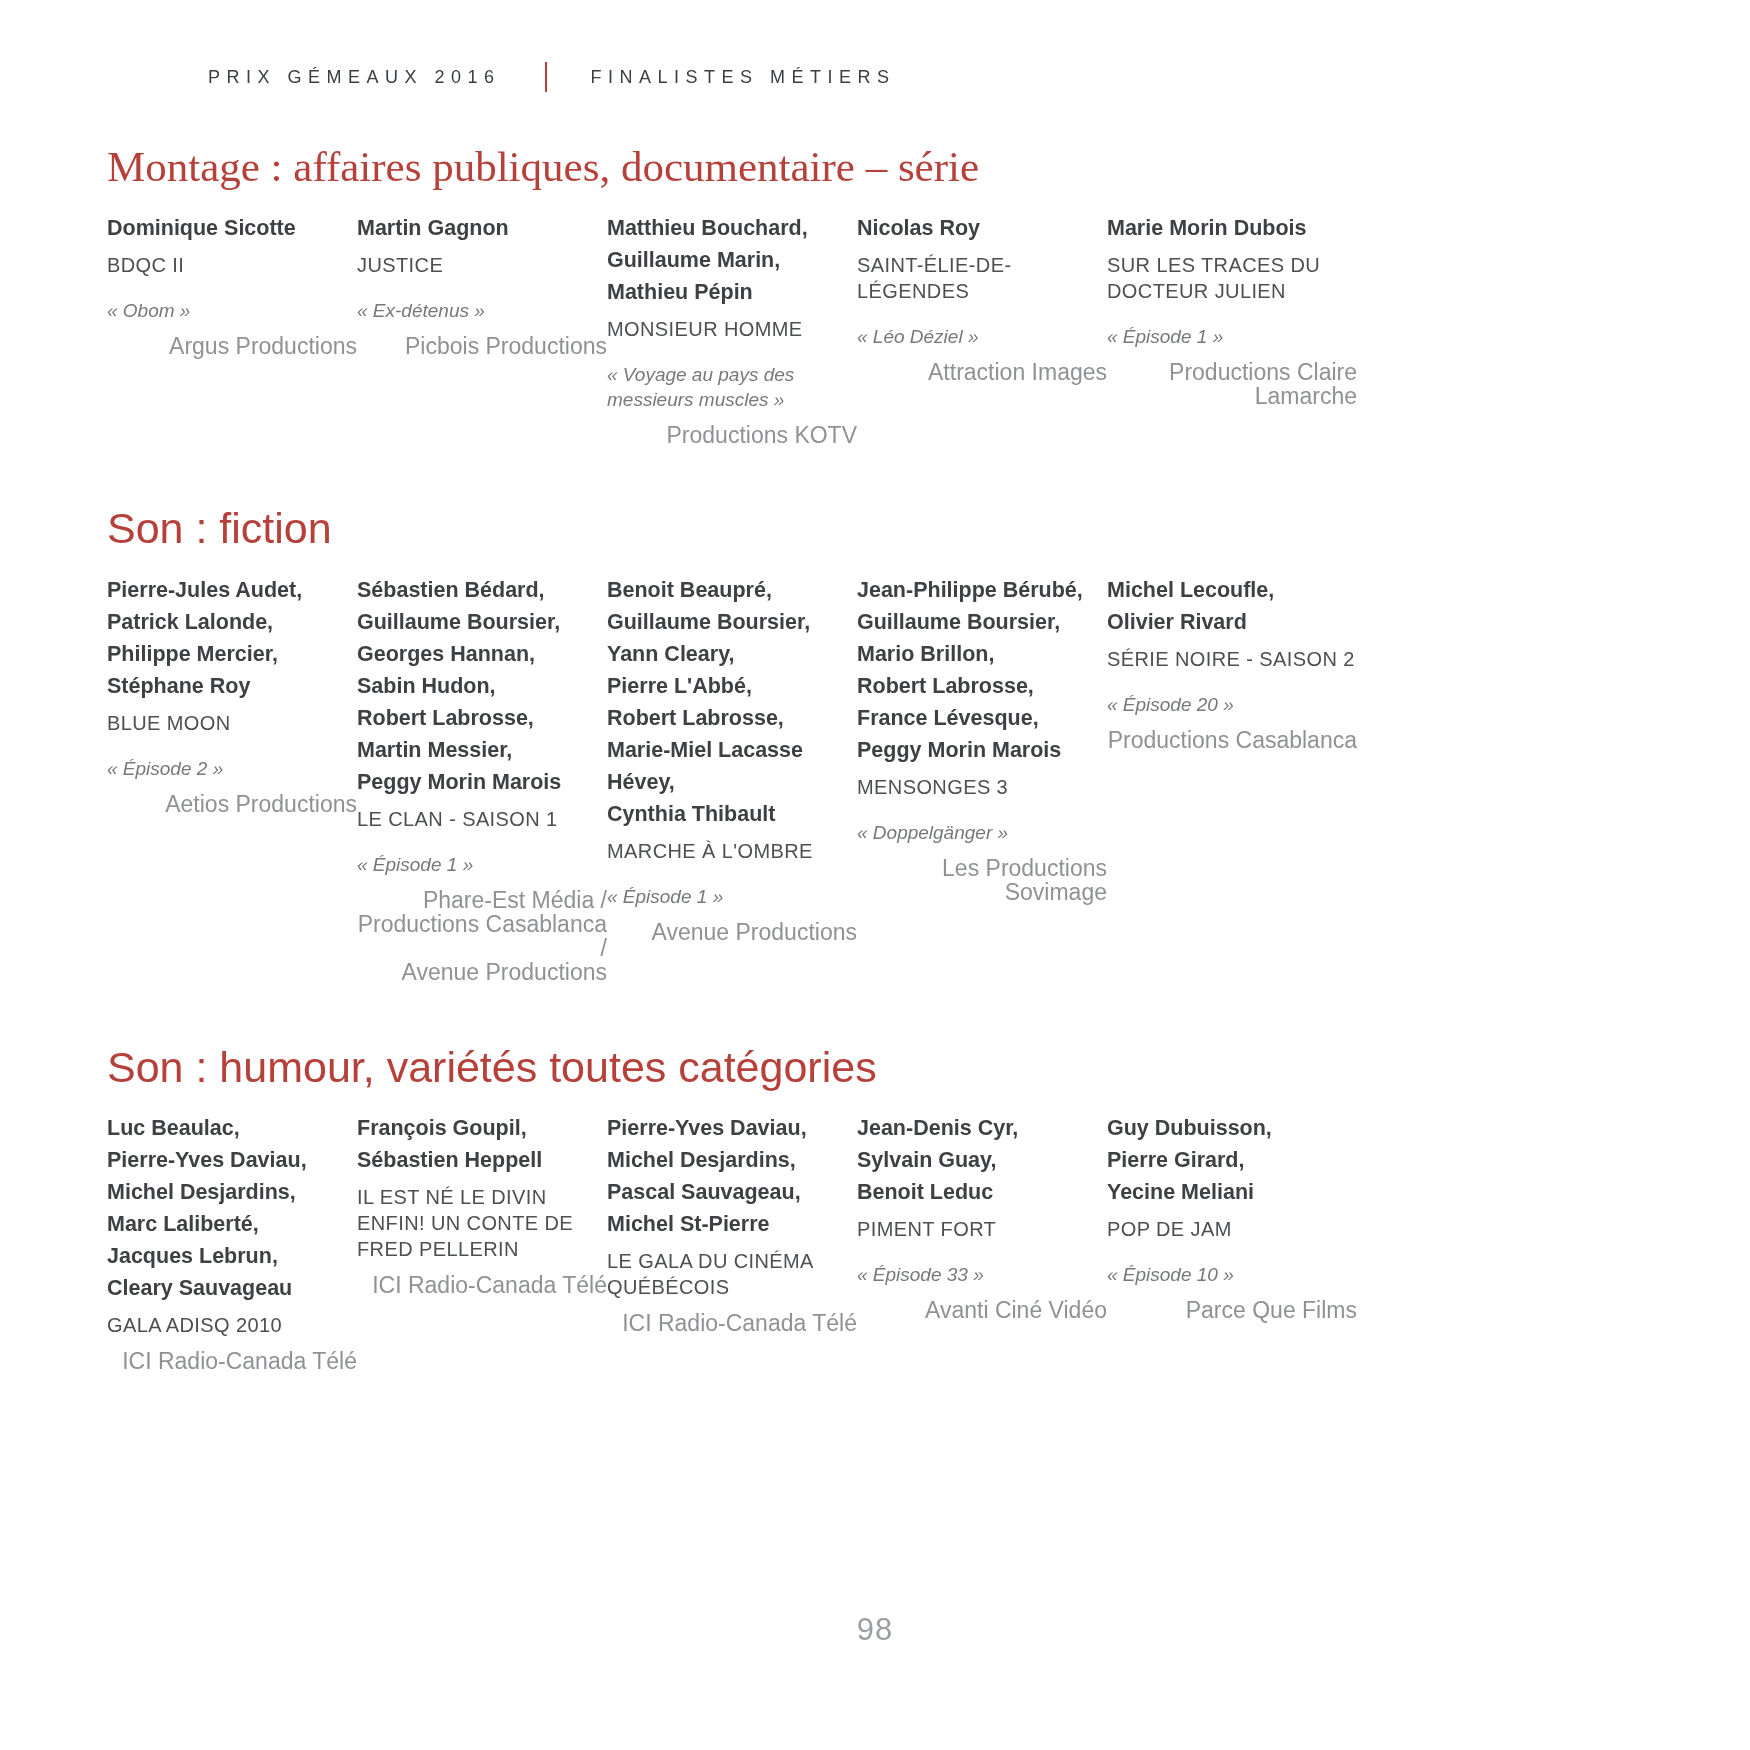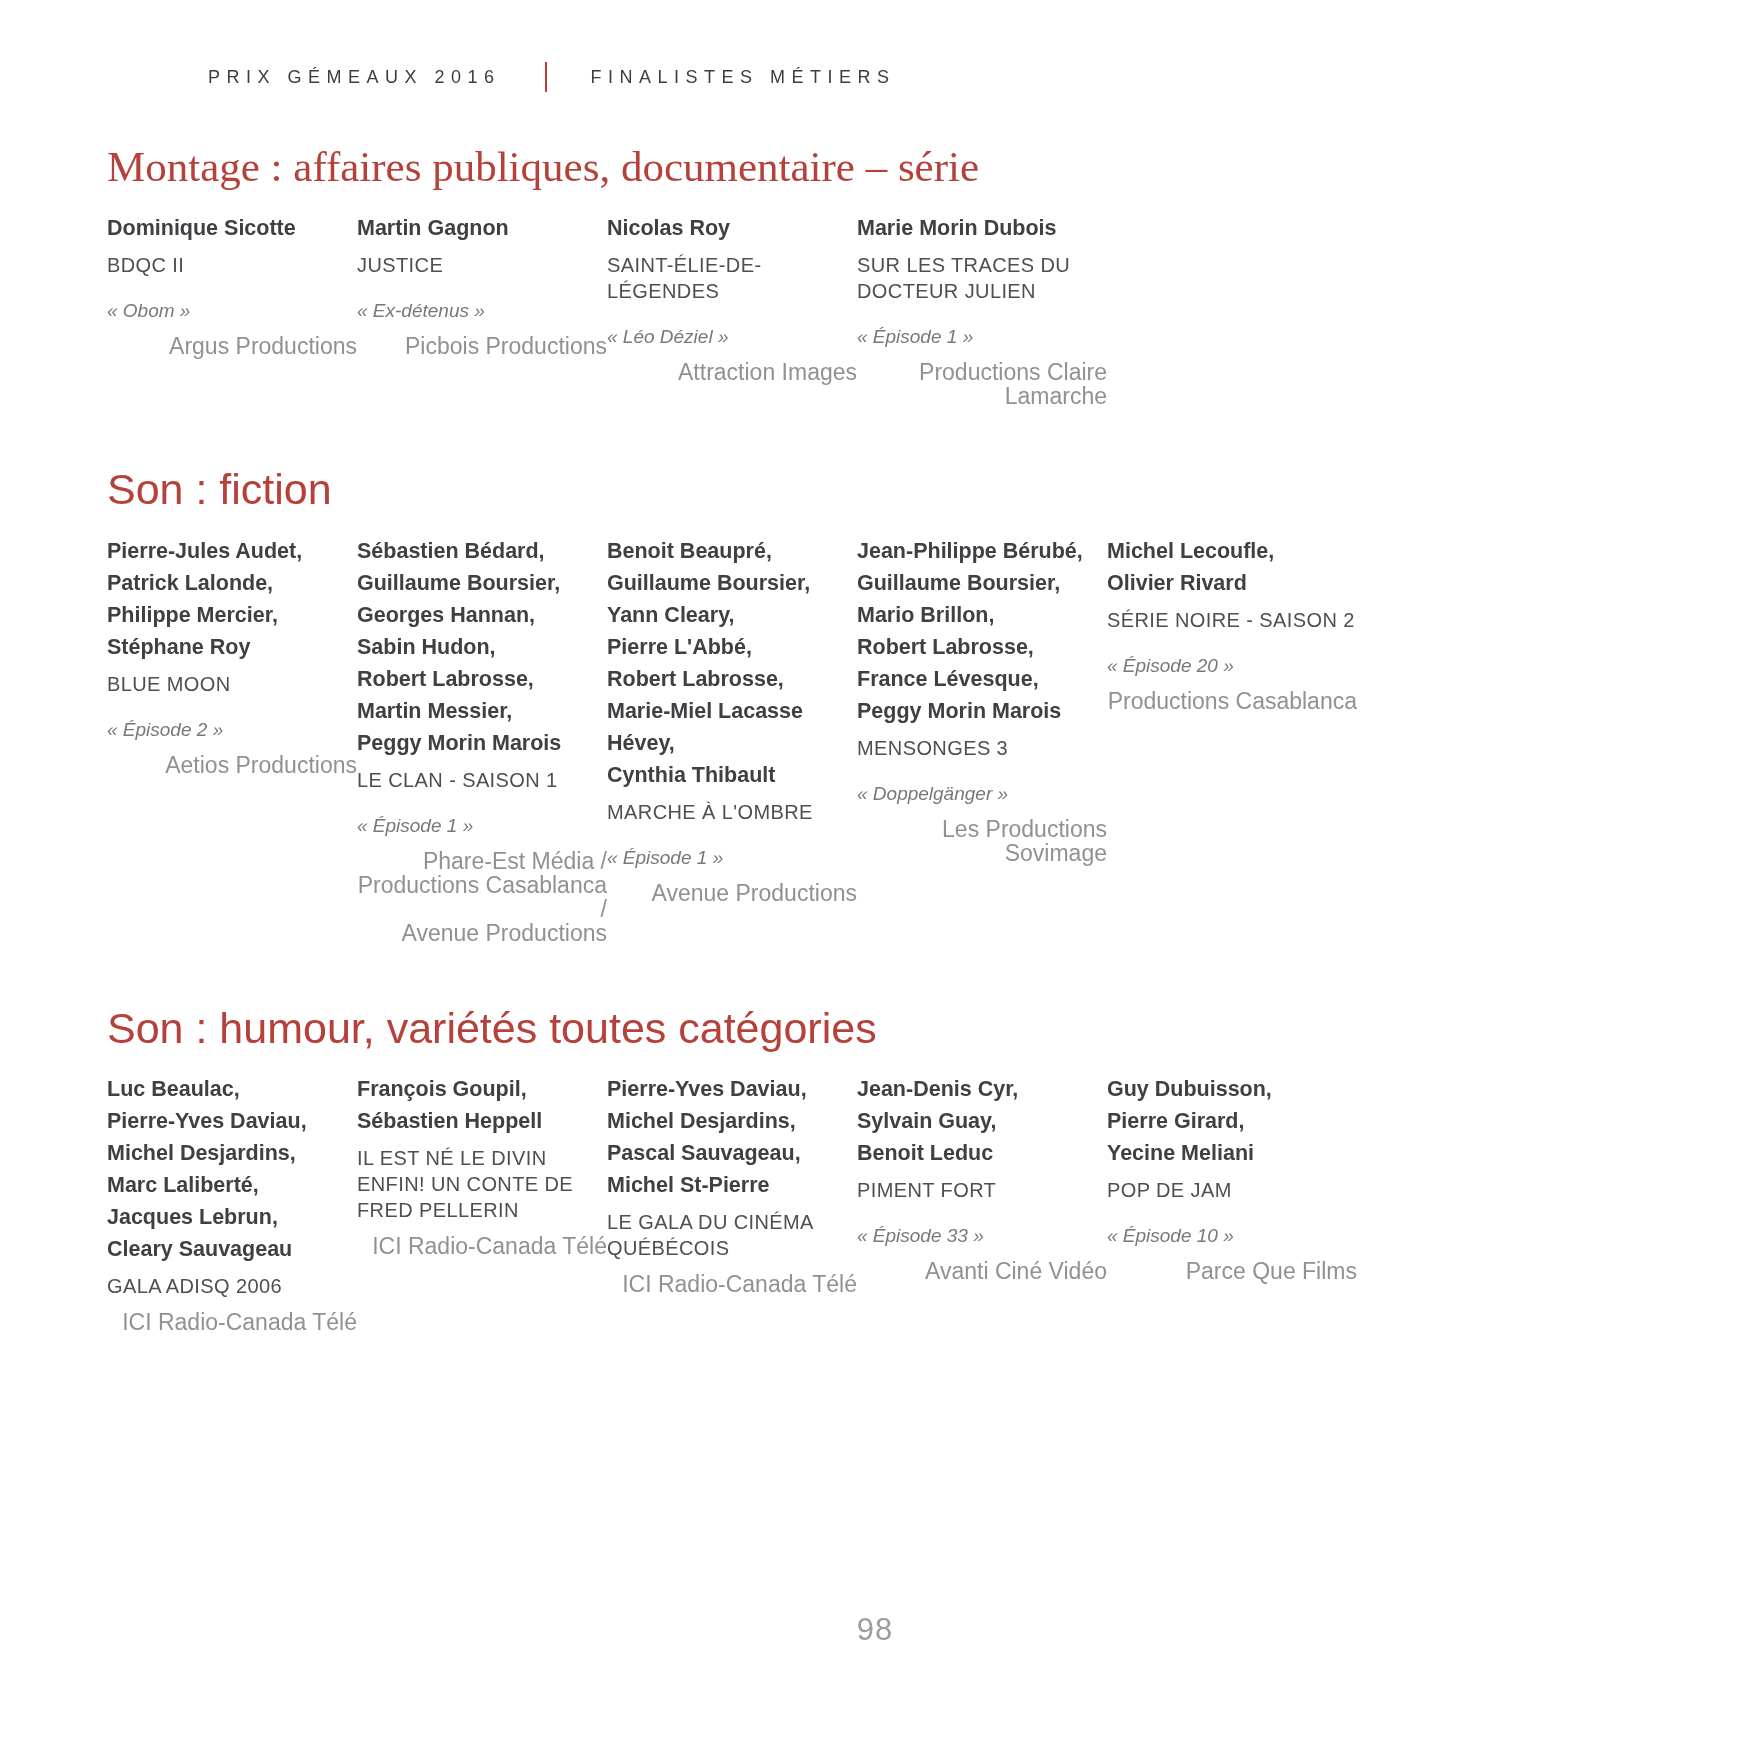--- a/index.html
+++ b/index.html
@@ -114,20 +114,28 @@
       <div class="episode">« Obom »</div>
       <div class="production">Argus Productions</div>
     </article>
     <article class="entry">
       <h3 class="names">Martin Gagnon</h3>
       <div class="show">JUSTICE</div>
       <div class="episode">« Ex-détenus »</div>
       <div class="production">Picbois Productions</div>
     </article>
     <article class="entry">
+      <h3 class="names">Matthieu Bouchard,
+Guillaume Marin,
+Mathieu Pépin</h3>
+      <div class="show">MONSIEUR HOMME</div>
+      <div class="episode">« Voyage au pays des messieurs muscles »</div>
+      <div class="production">Productions KOTV</div>
+    </article>
+    <article class="entry">
       <h3 class="names">Nicolas Roy</h3>
       <div class="show">SAINT-ÉLIE-DE-LÉGENDES</div>
       <div class="episode">« Léo Déziel »</div>
       <div class="production">Attraction Images</div>
     </article>
     <article class="entry">
       <h3 class="names">Marie Morin Dubois</h3>
       <div class="show">SUR LES TRACES DU DOCTEUR JULIEN</div>
       <div class="episode">« Épisode 1 »</div>
       <div class="production">Productions Claire Lamarche</div>
@@ -193,21 +201,21 @@
 
   <h2 class="section-title st-3">Son : humour, variétés toutes catégories</h2>
   <div class="row">
     <article class="entry">
       <h3 class="names">Luc Beaulac,
 Pierre-Yves Daviau,
 Michel Desjardins,
 Marc Laliberté,
 Jacques Lebrun,
 Cleary Sauvageau</h3>
-      <div class="show">GALA ADISQ 2006</div>
+      <div class="show">GALA ADISQ 2010</div>
 
       <div class="production">ICI Radio-Canada Télé</div>
     </article>
     <article class="entry">
       <h3 class="names">François Goupil,
 Sébastien Heppell</h3>
       <div class="show">IL EST NÉ LE DIVIN ENFIN! UN CONTE DE FRED PELLERIN</div>
 
       <div class="production">ICI Radio-Canada Télé</div>
     </article>

